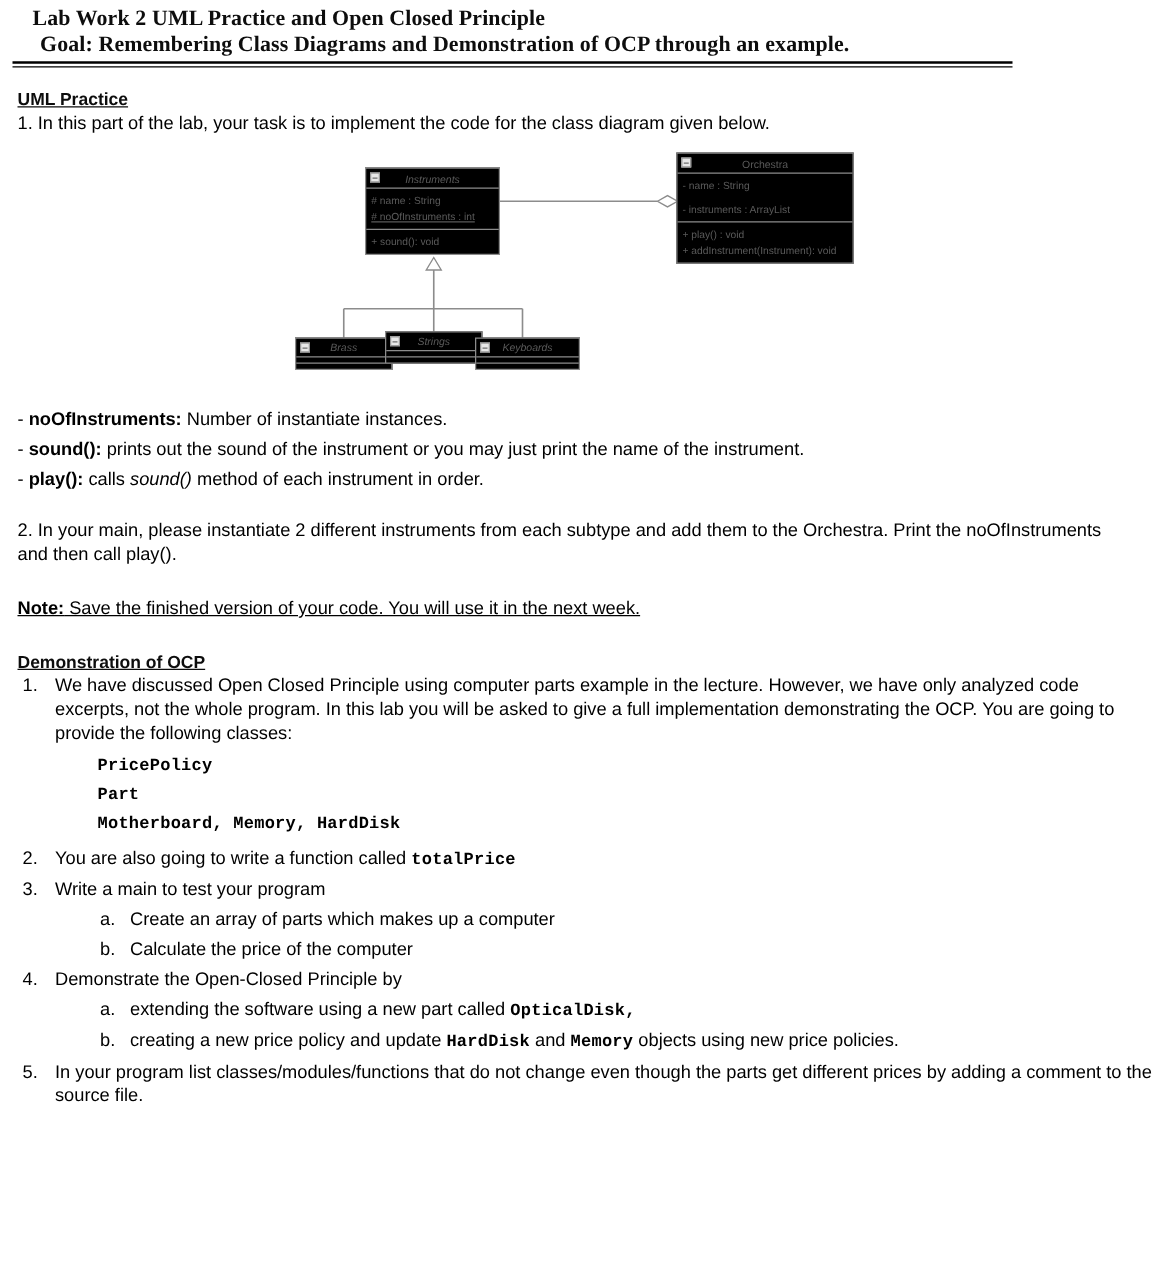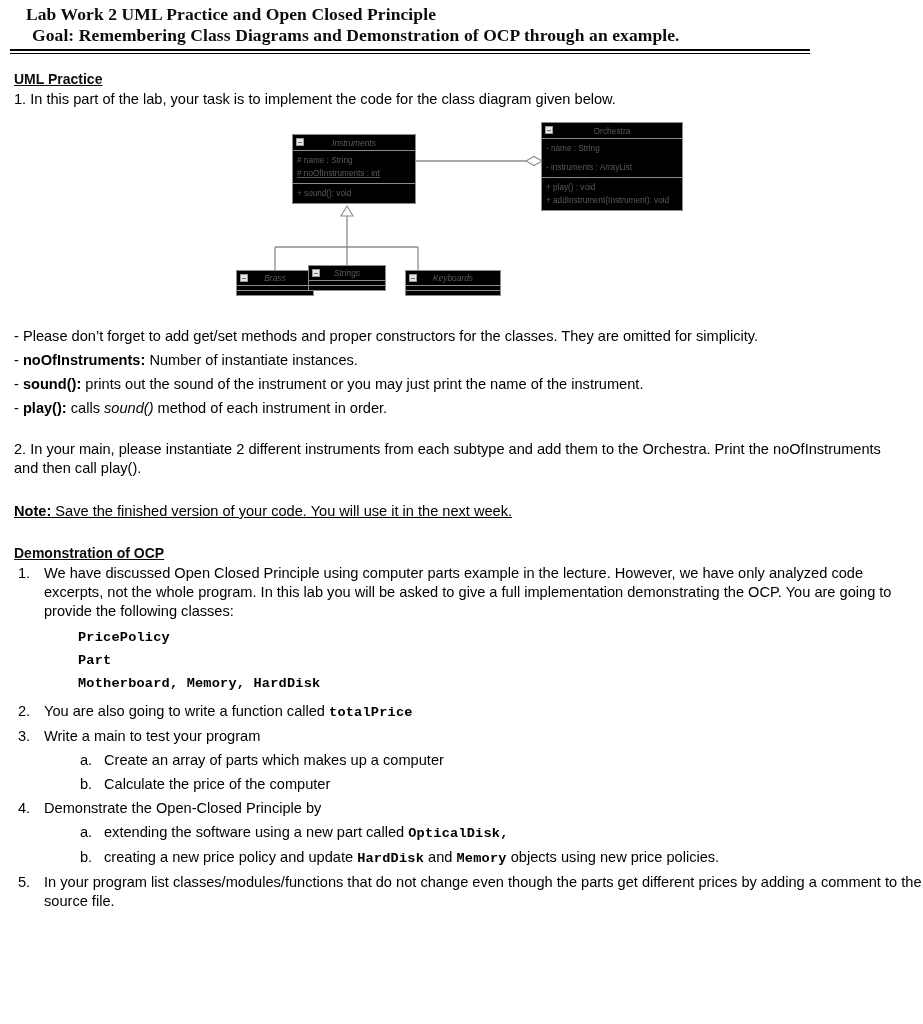--- a/index.html
+++ b/index.html
@@ -132,21 +132,21 @@
       <polygon points="526,44 534,39.5 542,44 534,48.5" fill="#ffffff" stroke="#8c8c8c" stroke-width="1.1"></polygon>
 
       <polygon points="347,89 341,99 353,99" fill="#ffffff" stroke="#8c8c8c" stroke-width="1.1"></polygon>
       <line x1="347" y1="99" x2="347" y2="130" stroke="#8c8c8c" stroke-width="1.3"></line>
       <line x1="275" y1="130" x2="418" y2="130" stroke="#8c8c8c" stroke-width="1.3"></line>
       <line x1="275" y1="130" x2="275" y2="153" stroke="#8c8c8c" stroke-width="1.3"></line>
       <line x1="347" y1="130" x2="347" y2="153" stroke="#8c8c8c" stroke-width="1.3"></line>
       <line x1="418" y1="130" x2="418" y2="153" stroke="#8c8c8c" stroke-width="1.3"></line>
     </svg>
 
-    <div class="cls" style="left:292px; top:17px; width:124px;">
+    <div class="cls" style="left:292px; top:17px; width:108px;">
       <div class="hdr">
         <span class="ico"></span>
         <span class="nm">Instruments</span>
       </div>
       <div class="comp">
         <div class="row"># name : String</div>
         <div class="row stat"># noOfInstruments : int</div>
       </div>
       <div class="comp">
         <div class="row">+ sound(): void</div>
@@ -179,34 +179,33 @@
 
     <div class="cls" style="left:308px; top:148px; width:78px;">
       <div class="hdr" style="height:14px;">
         <span class="ico"></span>
         <span class="nm">Strings</span>
       </div>
       <div class="comp empty"></div>
       <div class="comp empty"></div>
     </div>
 
-    <div class="cls" style="left:380px; top:153px; width:96px;margin-left:25px;">
+    <div class="cls" style="left:380px; top:153px; width:84px;">
       <div class="hdr" style="height:14px;">
         <span class="ico"></span>
         <span class="nm">Keyboards</span>
       </div>
       <div class="comp empty"></div>
       <div class="comp empty"></div>
     </div>
   </div>
 
   <div class="gap-sm"></div>
 
   <div class="dash-list body-text">
-    <div class="dash-item">- Please don’t forget to add get/set methods and proper constructors for the classes. They are omitted for simplicity.</div>
     <div class="dash-item">
       <span>- </span><span class="b">noOfInstruments:</span><span> Number of instantiate instances.</span>
     </div>
     <div class="dash-item">
       <span>- </span><span class="b">sound():</span><span> prints out the sound of the instrument or you may just print the name of the instrument.</span>
     </div>
     <div class="dash-item">
       <span>- </span><span class="b">play():</span><span> calls </span><span class="i">sound()</span><span> method of each instrument in order.</span>
     </div>
   </div>

